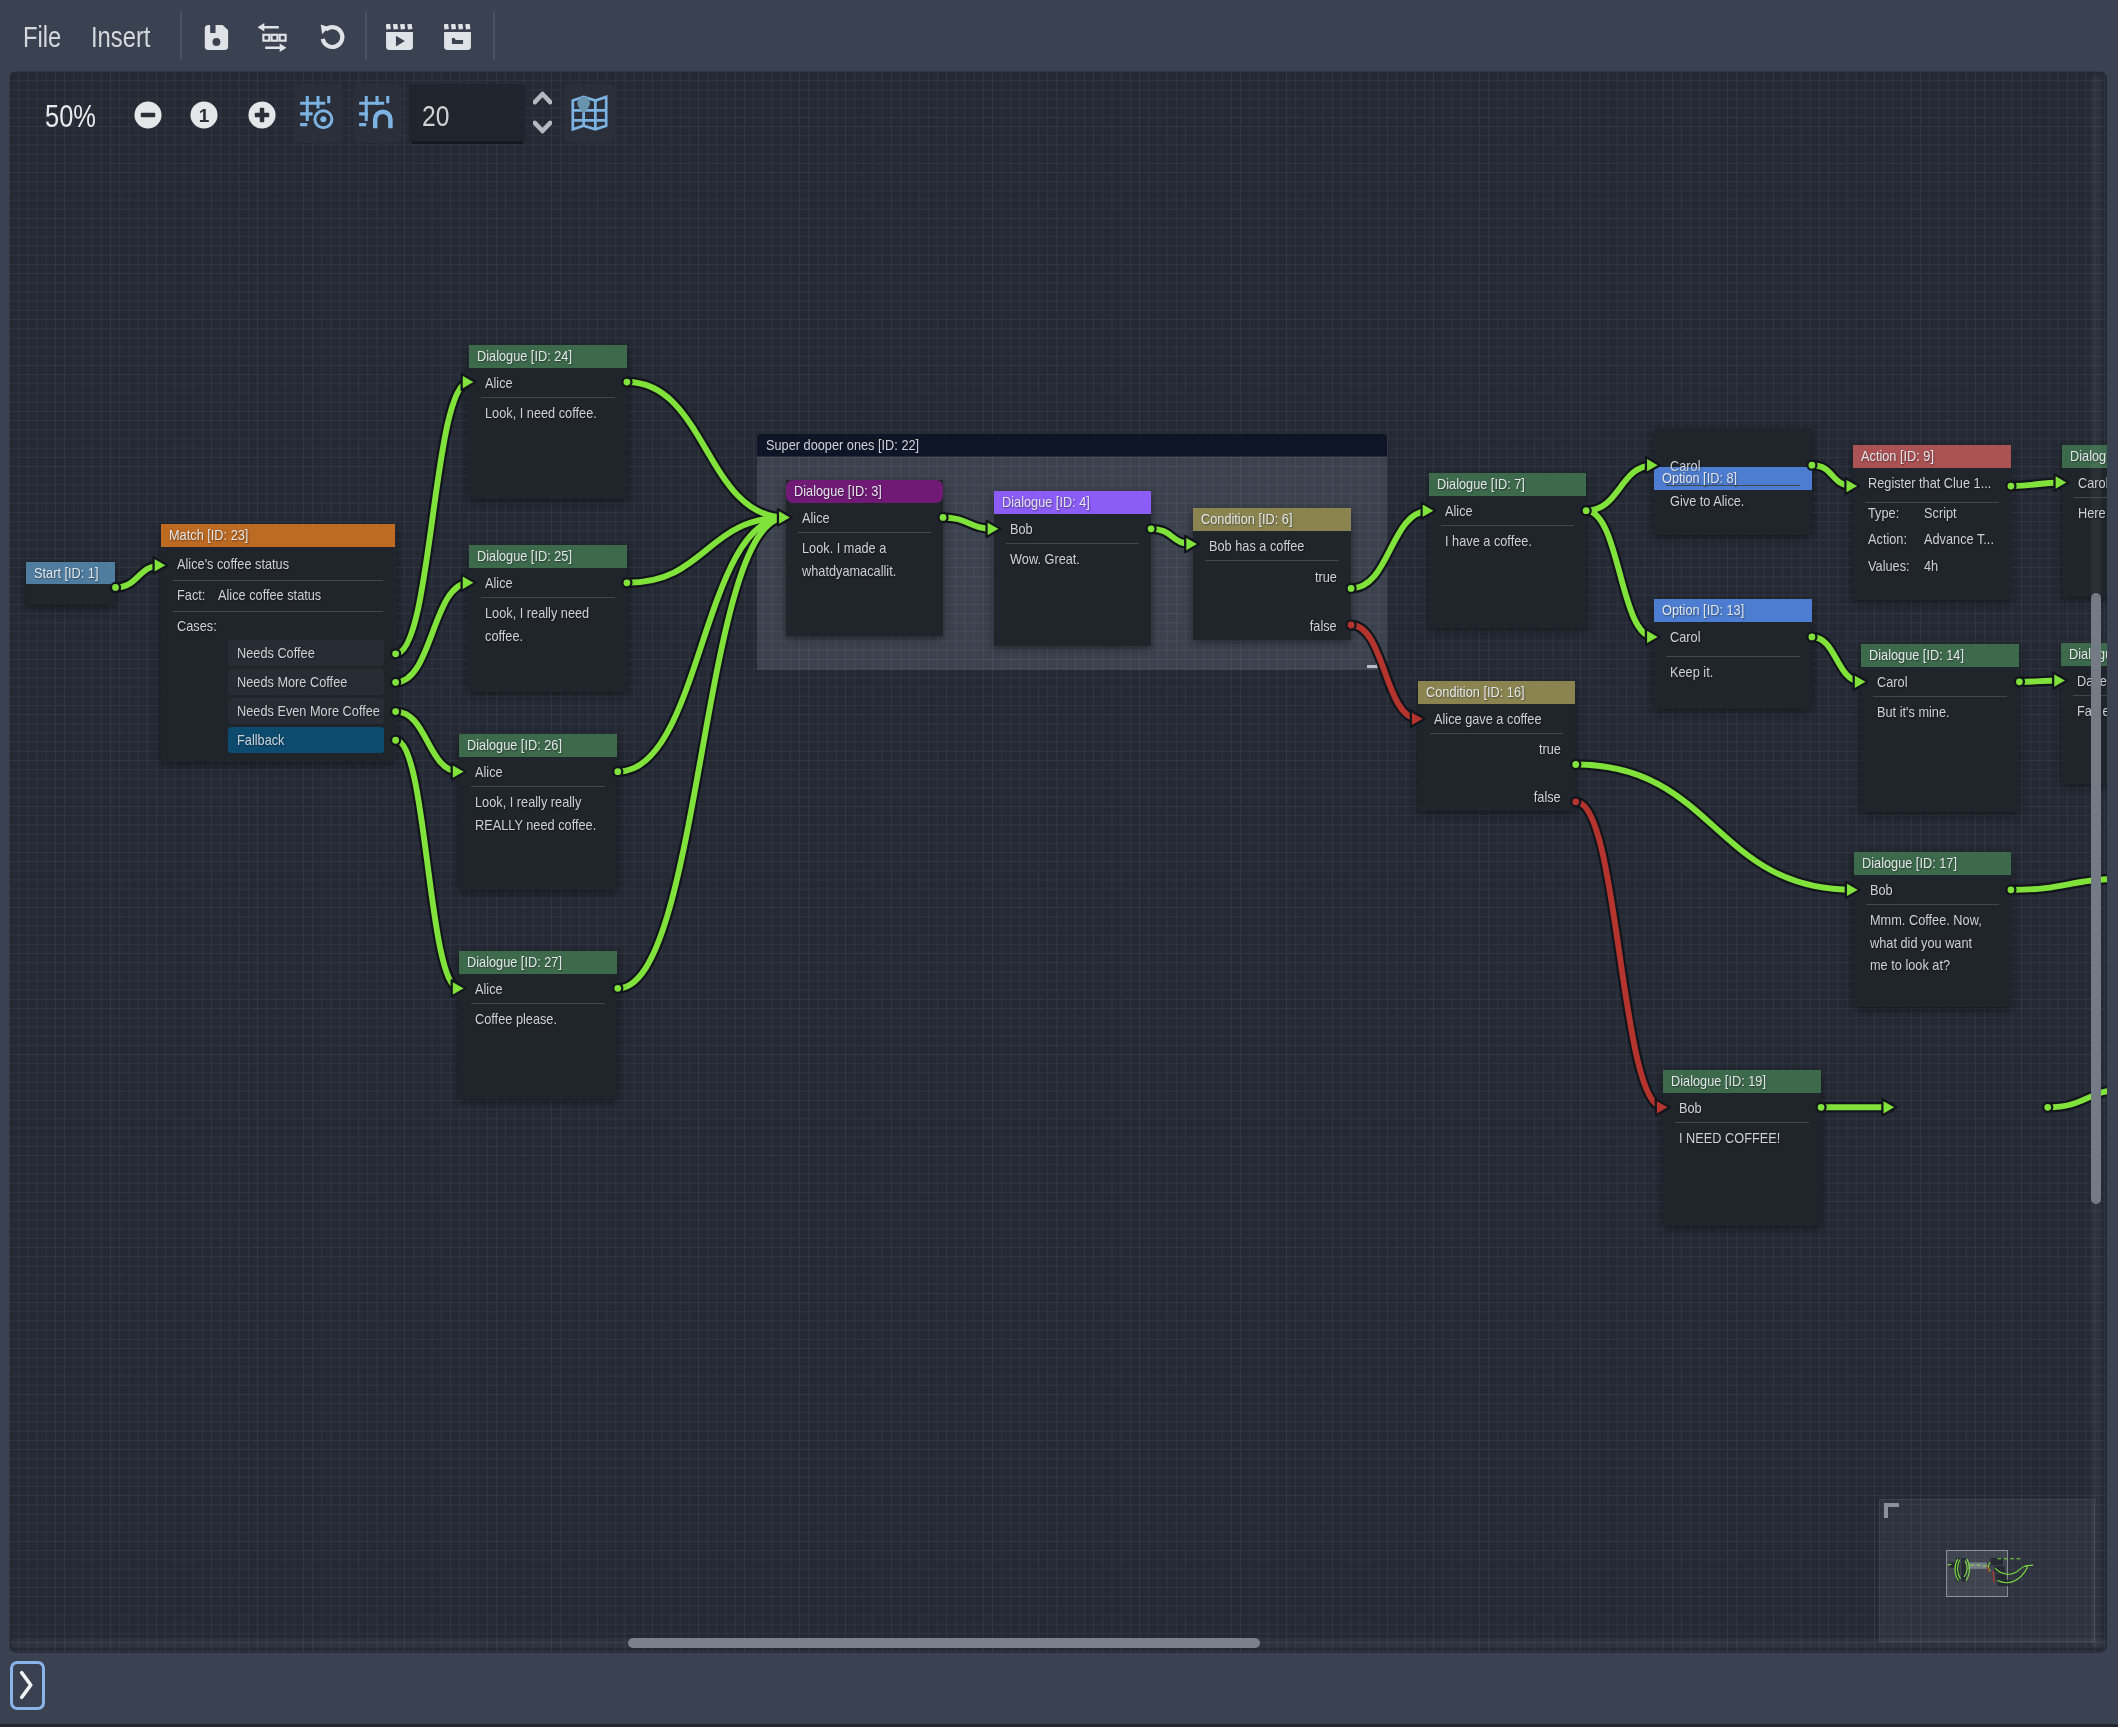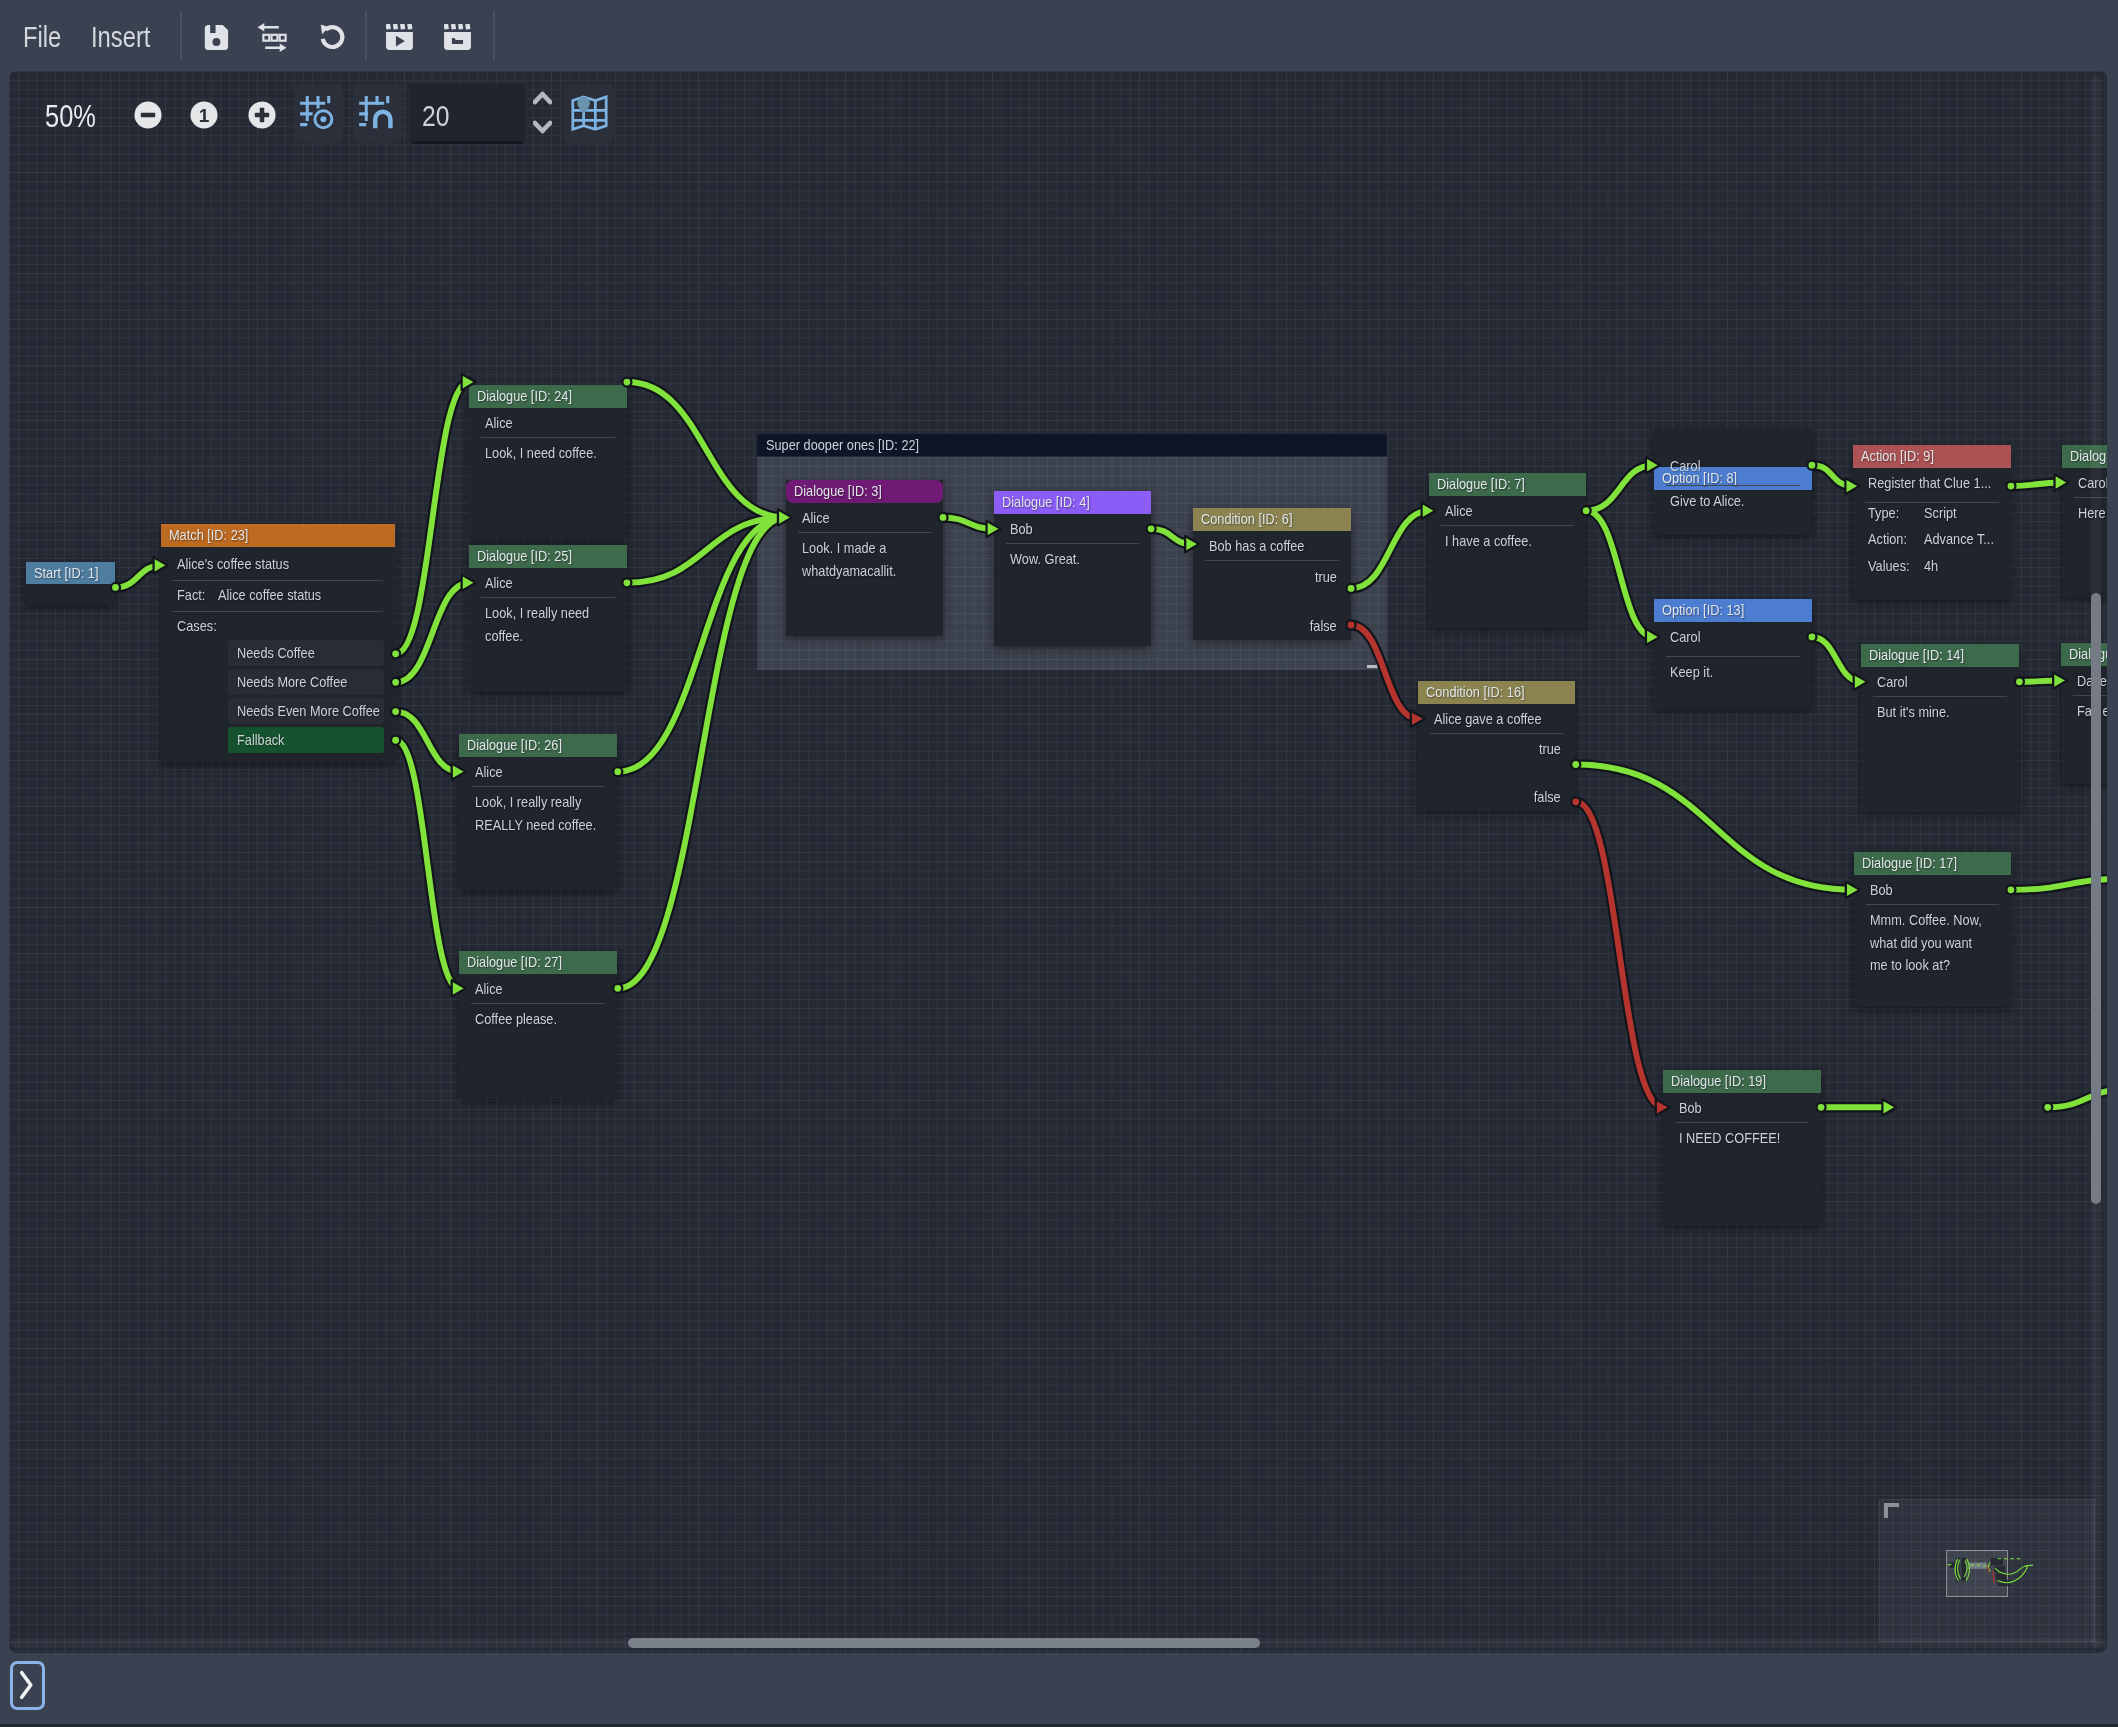--- a/index.html
+++ b/index.html
@@ -116,23 +116,23 @@
 <div class="hdr" style="background:#bd6a22;"><span class="tx">Match [ID: 23]</span></div>
 <div class="name" style="height:33px;line-height:33px;"><span class="tx">Alice's coffee status</span></div>
       <div class="sep" style="top:56px;"></div>
 <div class="abs" style="left:16.3px;top:60px;line-height:22.6px;"><span class="tx">Fact:</span></div>
 <div class="abs" style="left:57px;top:60px;line-height:22.6px;"><span class="tx">Alice coffee status</span></div>
 <div class="sep" style="top:87px;"></div>
 <div class="abs" style="left:16.3px;top:91px;line-height:22.6px;"><span class="tx">Cases:</span></div>
 <div class="abs" style="left:67px;top:116px;width:156px;height:26.4px;background:#282c35;border-radius:3.6px;line-height:26.4px;padding-left:9px;white-space:nowrap;overflow:hidden;"><span class="tx">Needs Coffee</span></div>
 <div class="abs" style="left:67px;top:145px;width:156px;height:26.4px;background:#282c35;border-radius:3.6px;line-height:26.4px;padding-left:9px;white-space:nowrap;overflow:hidden;"><span class="tx">Needs More Coffee</span></div>
 <div class="abs" style="left:67px;top:174px;width:156px;height:26.4px;background:#282c35;border-radius:3.6px;line-height:26.4px;padding-left:9px;white-space:nowrap;overflow:hidden;"><span class="tx">Needs Even More Coffee</span></div>
-<div class="abs" style="left:67px;top:203px;width:156px;height:26.4px;background:#14532d;border-radius:3.6px;line-height:26.4px;padding-left:9px;white-space:nowrap;overflow:hidden;"><span class="tx">Fallback</span></div>
-</div>
-<div class="node" style="left:460px;top:274px;width:158px;height:154px;margin-top:40px;">
+<div class="abs" style="left:67px;top:203px;width:156px;height:26.4px;background:#0c4a6e;border-radius:3.6px;line-height:26.4px;padding-left:9px;white-space:nowrap;overflow:hidden;"><span class="tx">Fallback</span></div>
+</div>
+<div class="node" style="left:460px;top:274px;width:158px;height:154px;">
 <div class="hdr" style="background:#3e6a4c;"><span class="tx">Dialogue [ID: 24]</span></div>
 <div class="name"><span class="tx">Alice</span></div>
       <div class="sep" style="top:52px;"></div>
 <div class="tl" style="top:57px;"><span class="tx">Look, I need coffee.</span></div>
 </div>
 <div class="node" style="left:460px;top:474px;width:158px;height:147px;">
 <div class="hdr" style="background:#3e6a4c;"><span class="tx">Dialogue [ID: 25]</span></div>
 <div class="name"><span class="tx">Alice</span></div>
       <div class="sep" style="top:52px;"></div>
 <div class="tl" style="top:57px;"><span class="tx">Look, I really need</span></div>

